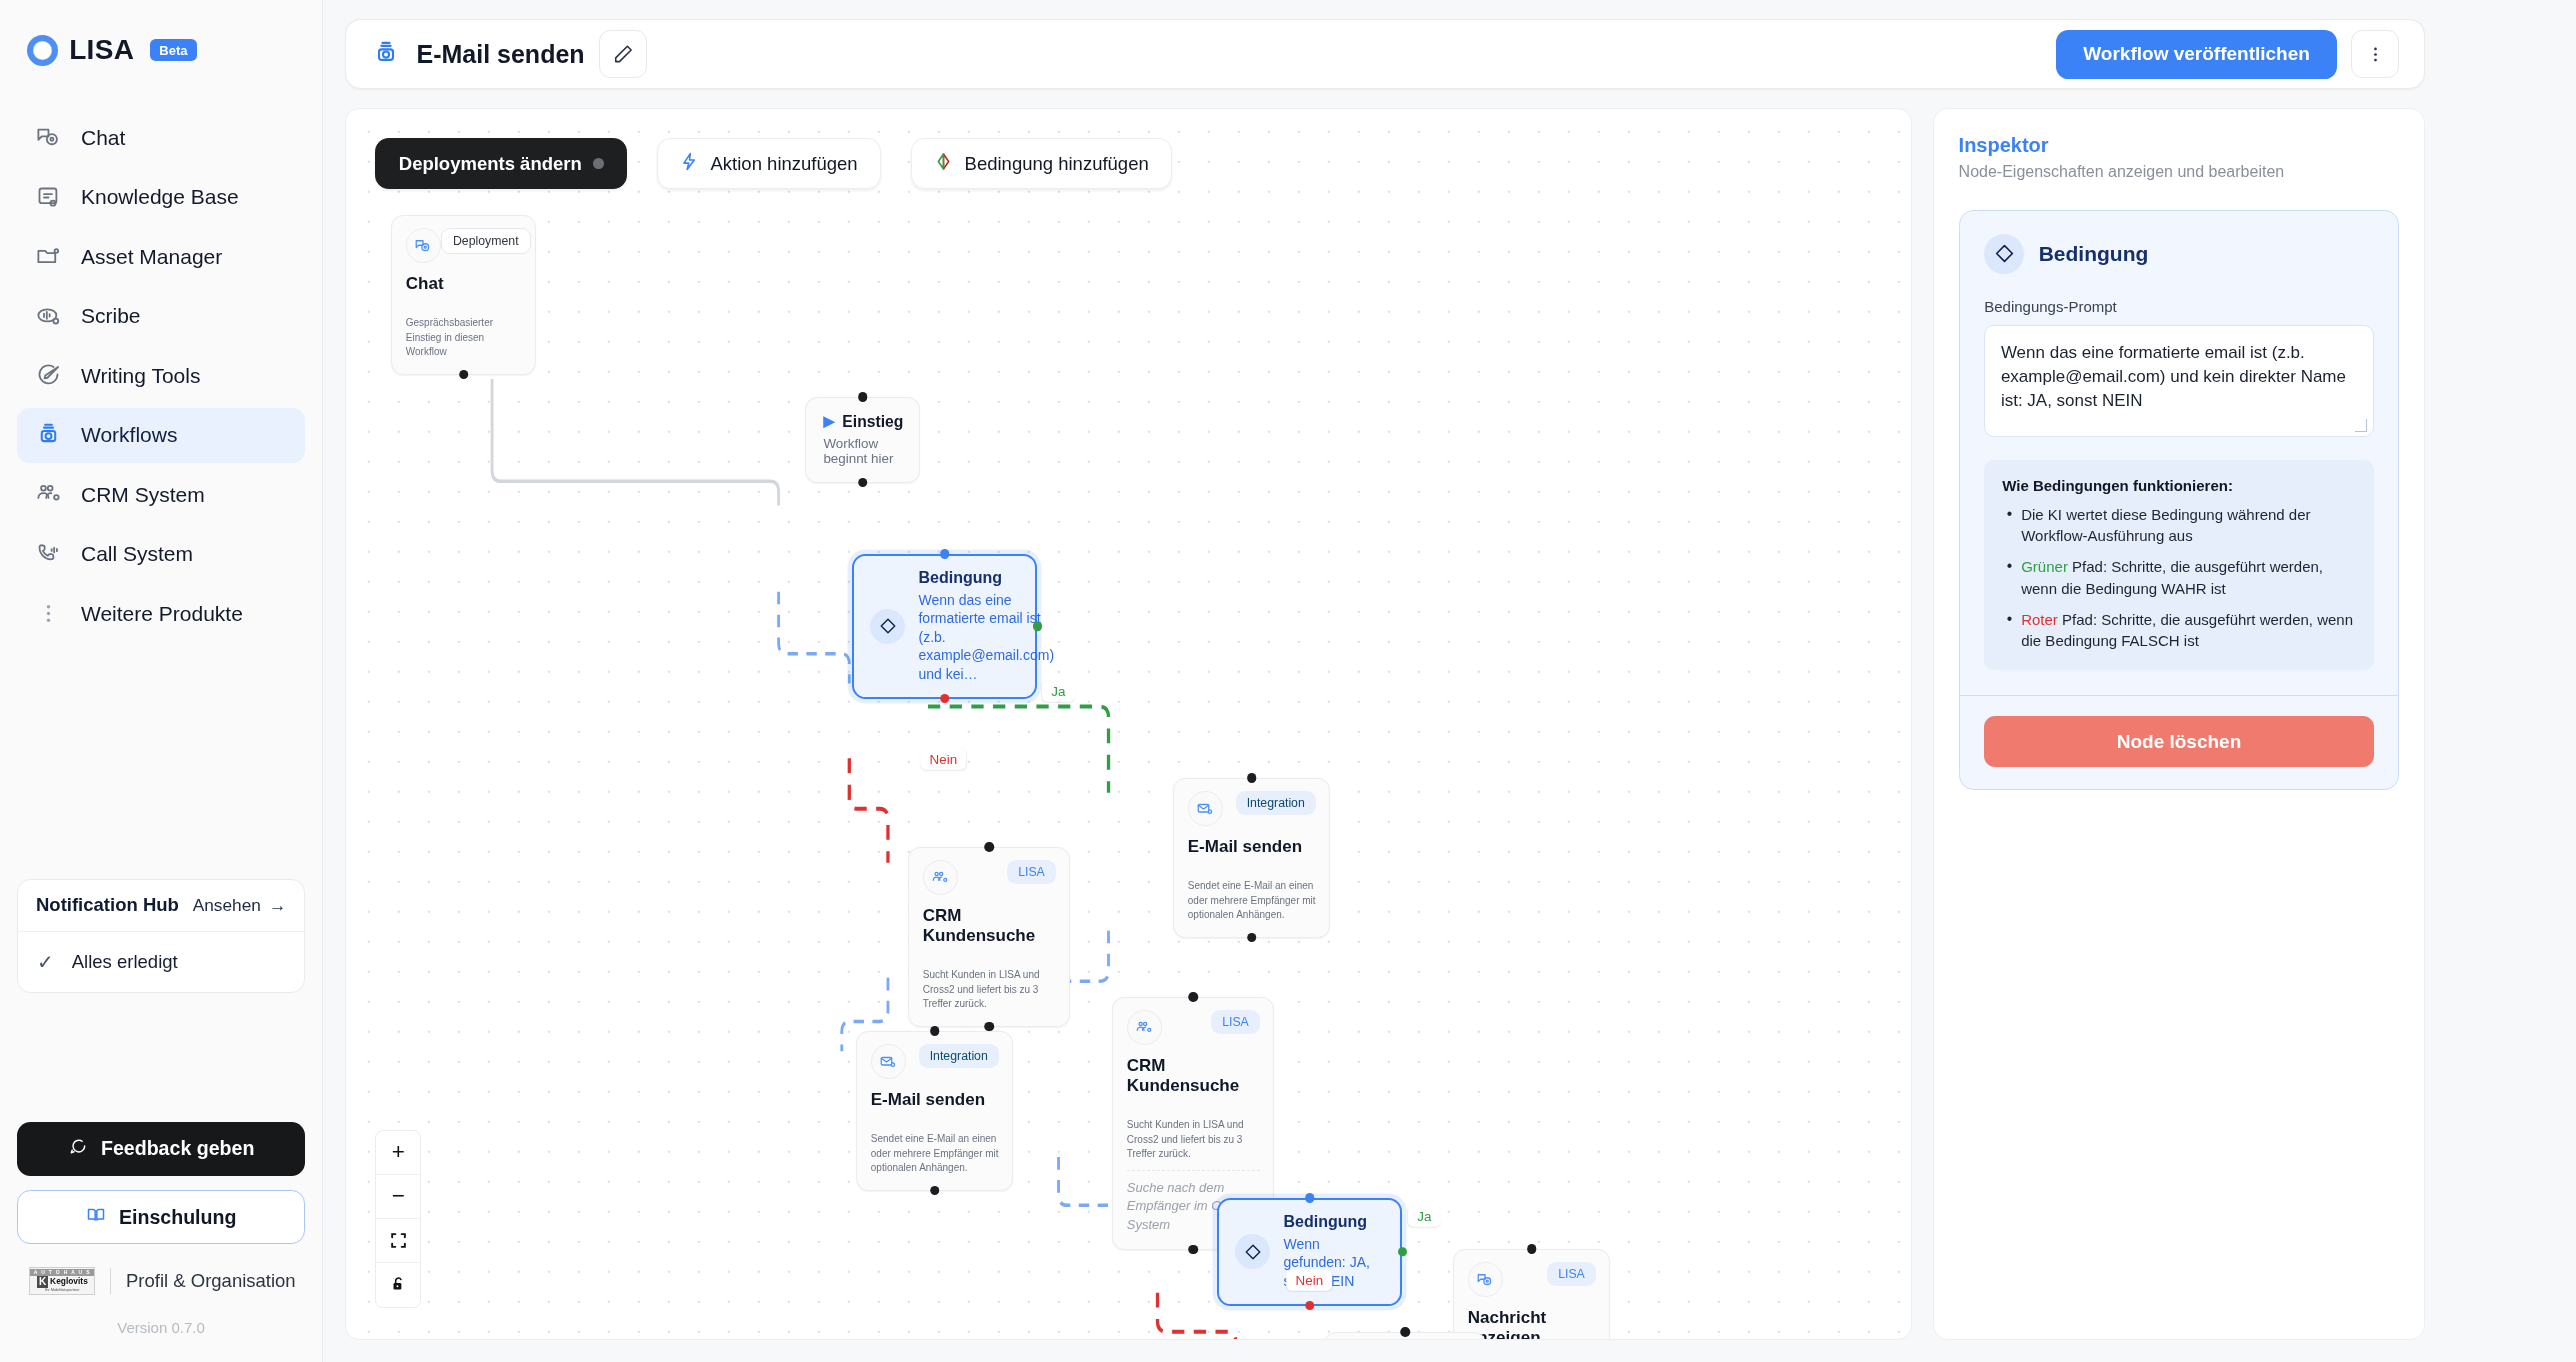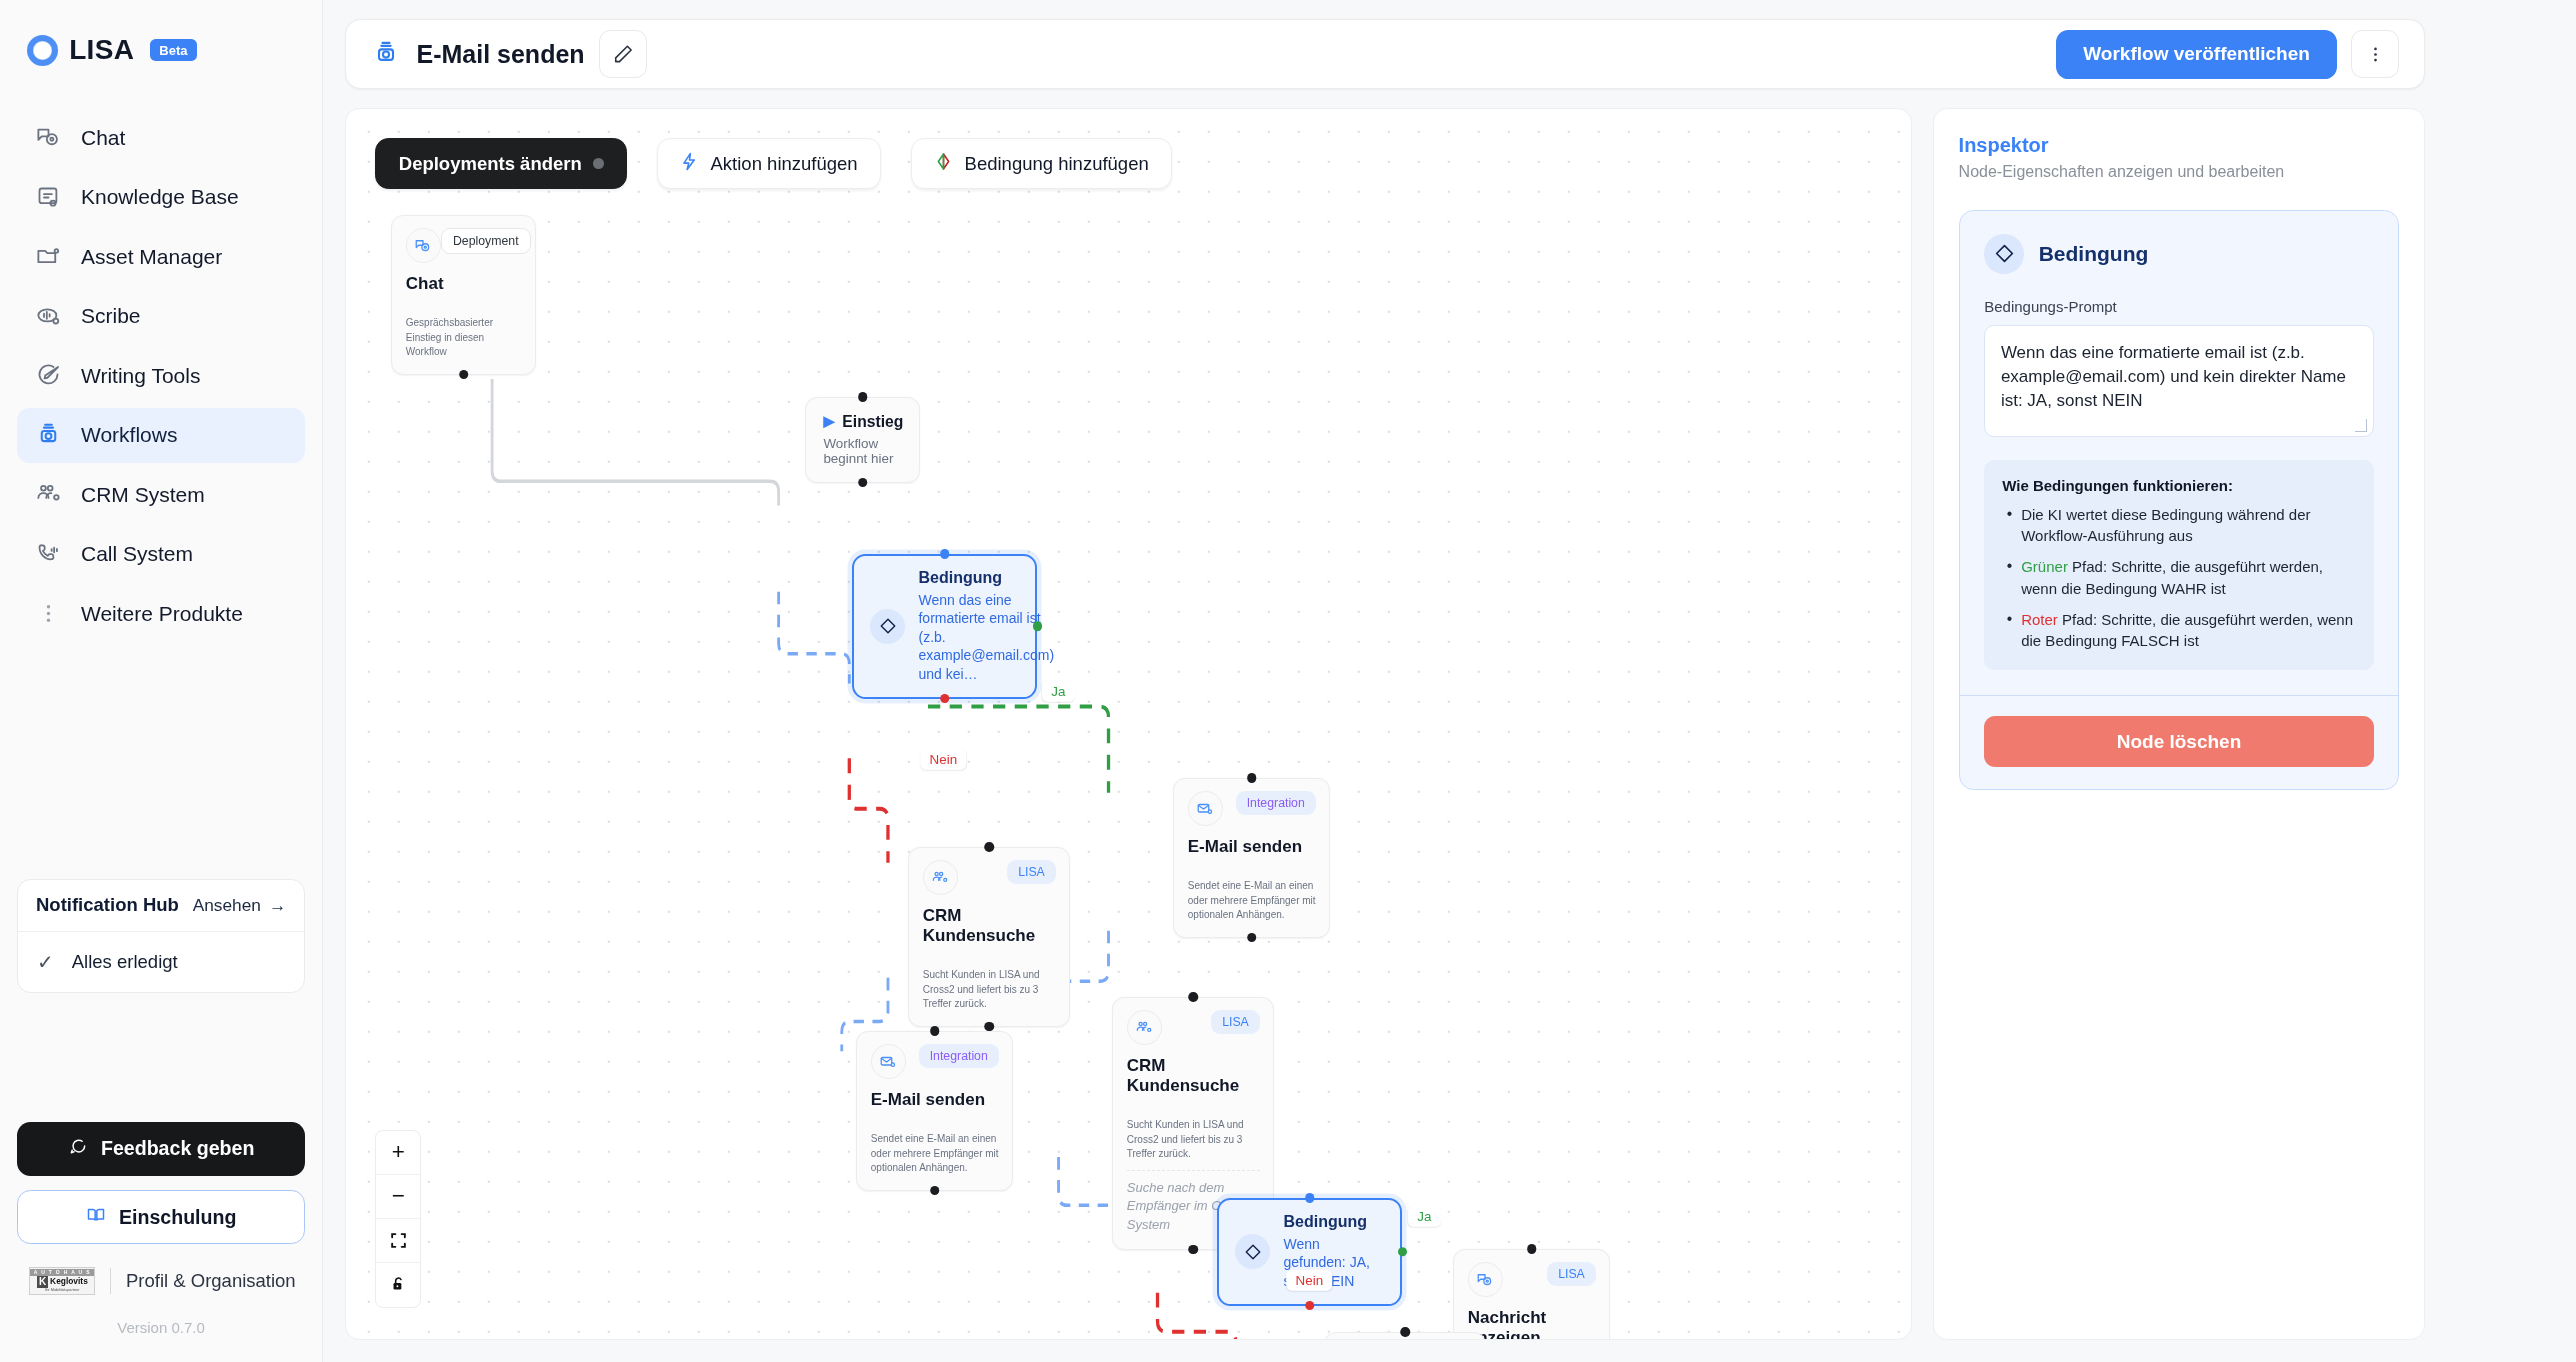--- a/index.html
+++ b/index.html
@@ -150,21 +150,21 @@
   .node .head { display: flex; align-items: flex-start; justify-content: space-between; }
   .node-avatar {
     width: 35px; height: 35px; border-radius: 50%; background: #fafafb;
     border: 1.7px solid #ececee; display: flex; align-items: center; justify-content: center; flex:none;
   }
   .badge {
     font-size: 12.3px; border-radius: 9px; padding: 5px 11.2px; white-space: nowrap;
   }
   .badge.deployment { border: 1.7px solid #e6e7e9; background: #fff; color: #30363f; }
   .badge.lisa { background: #e7effd; color: #3b82f6; font-weight: 500; }
-  .badge.integration { background: #e7effd; color: #8b5cf6; font-weight: 500; }
+  .badge.integration { background: #e7effd; color: #0c4a6e; font-weight: 500; }
   .node-title { font-size: 17px; font-weight: 700; color: #111827; margin-top: 11.2px; }
   .node-desc { font-size: 10px; color: #6a7280; margin-top: 22px; line-height: 1.42; }
   .node-note {
     font-size: 13px; color: #9aa1ab; font-style: italic; line-height: 1.42;
     border-top: 1.7px dashed #e4e6e9; margin-top: 9px; padding-top: 7.8px;
   }
 
   .node.start {
     background: #fbfbfc; padding: 14.5px 17px 15.7px 17px;
   }

